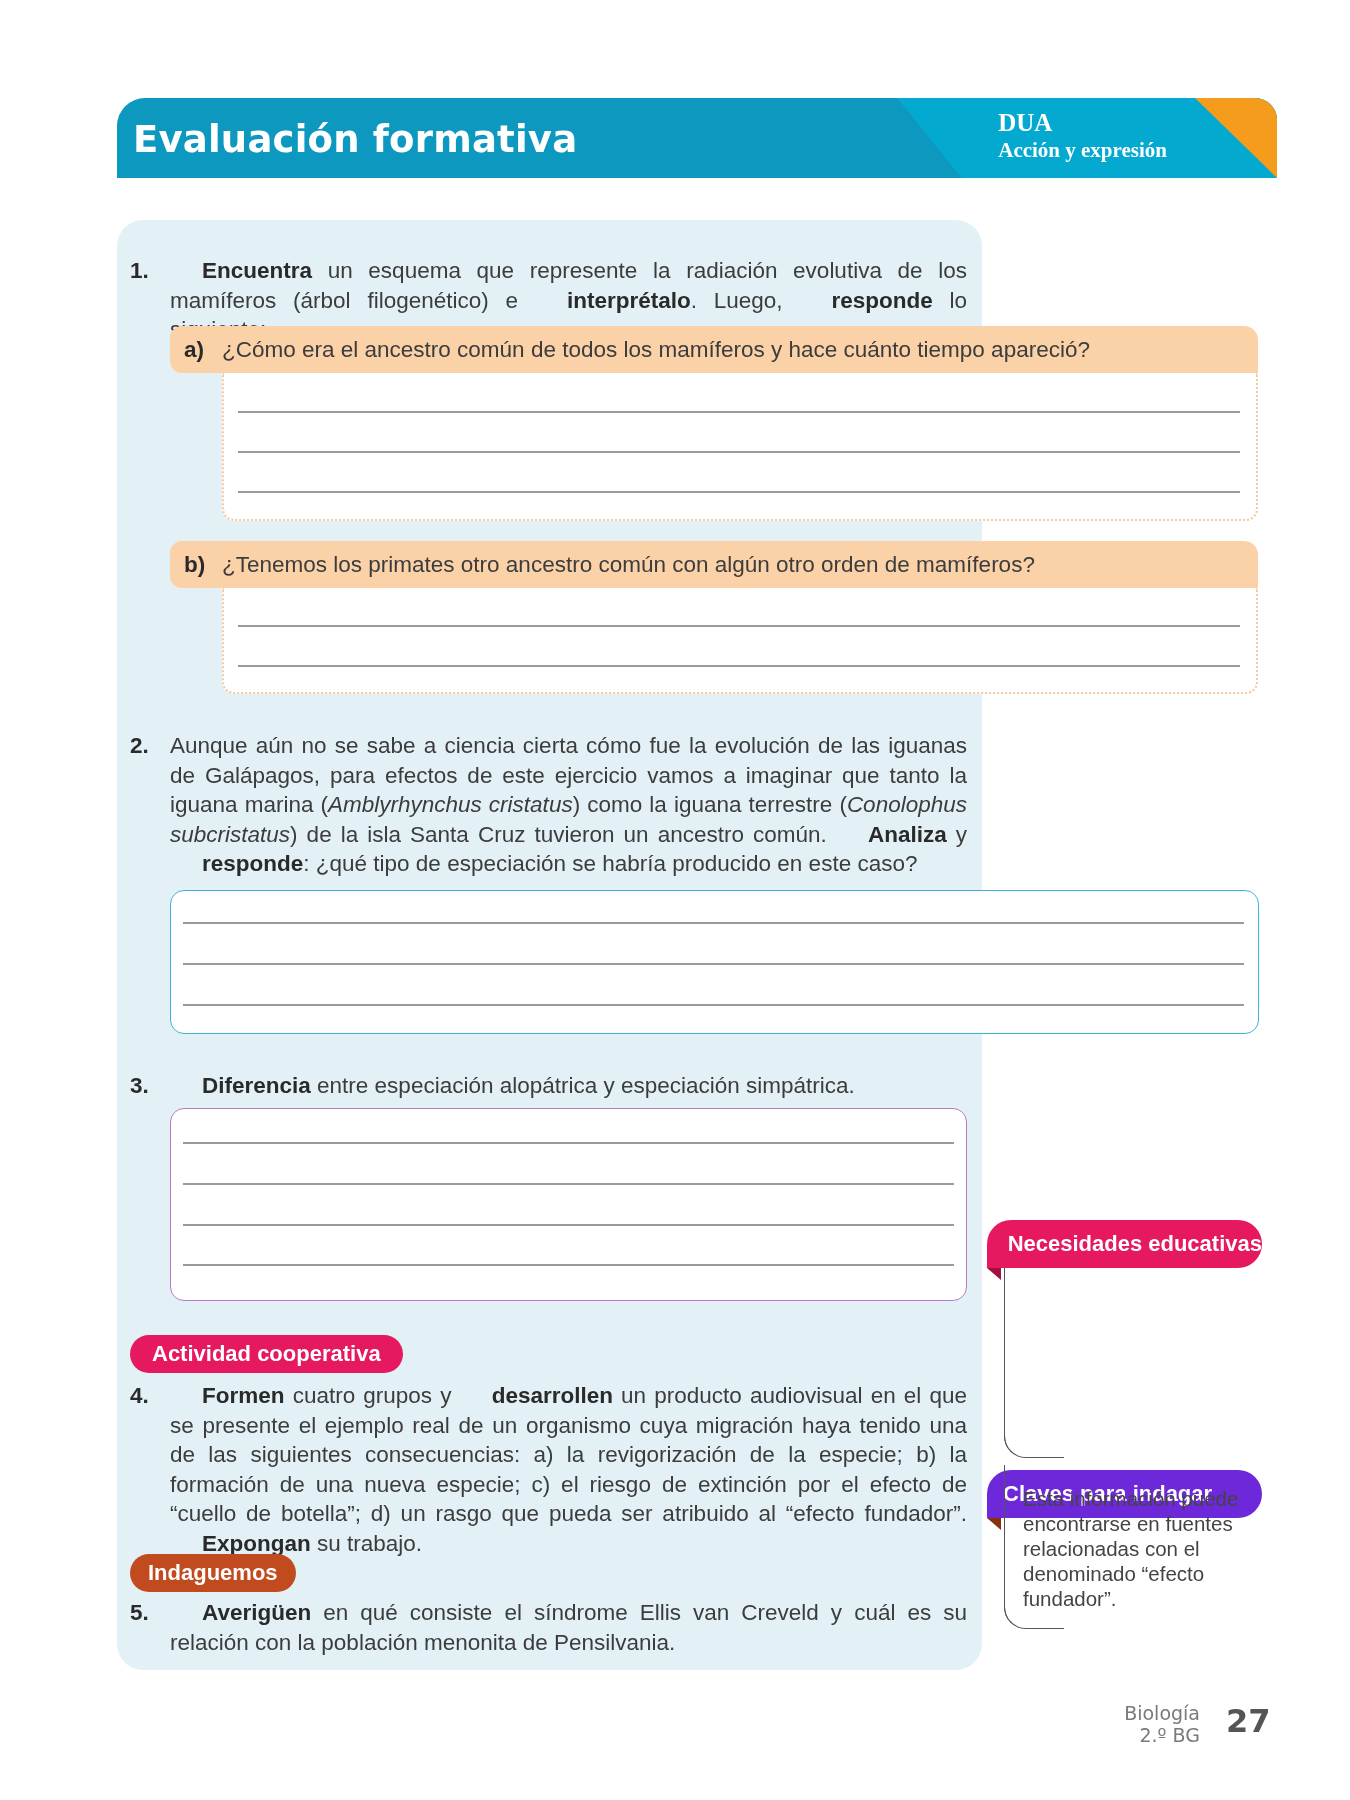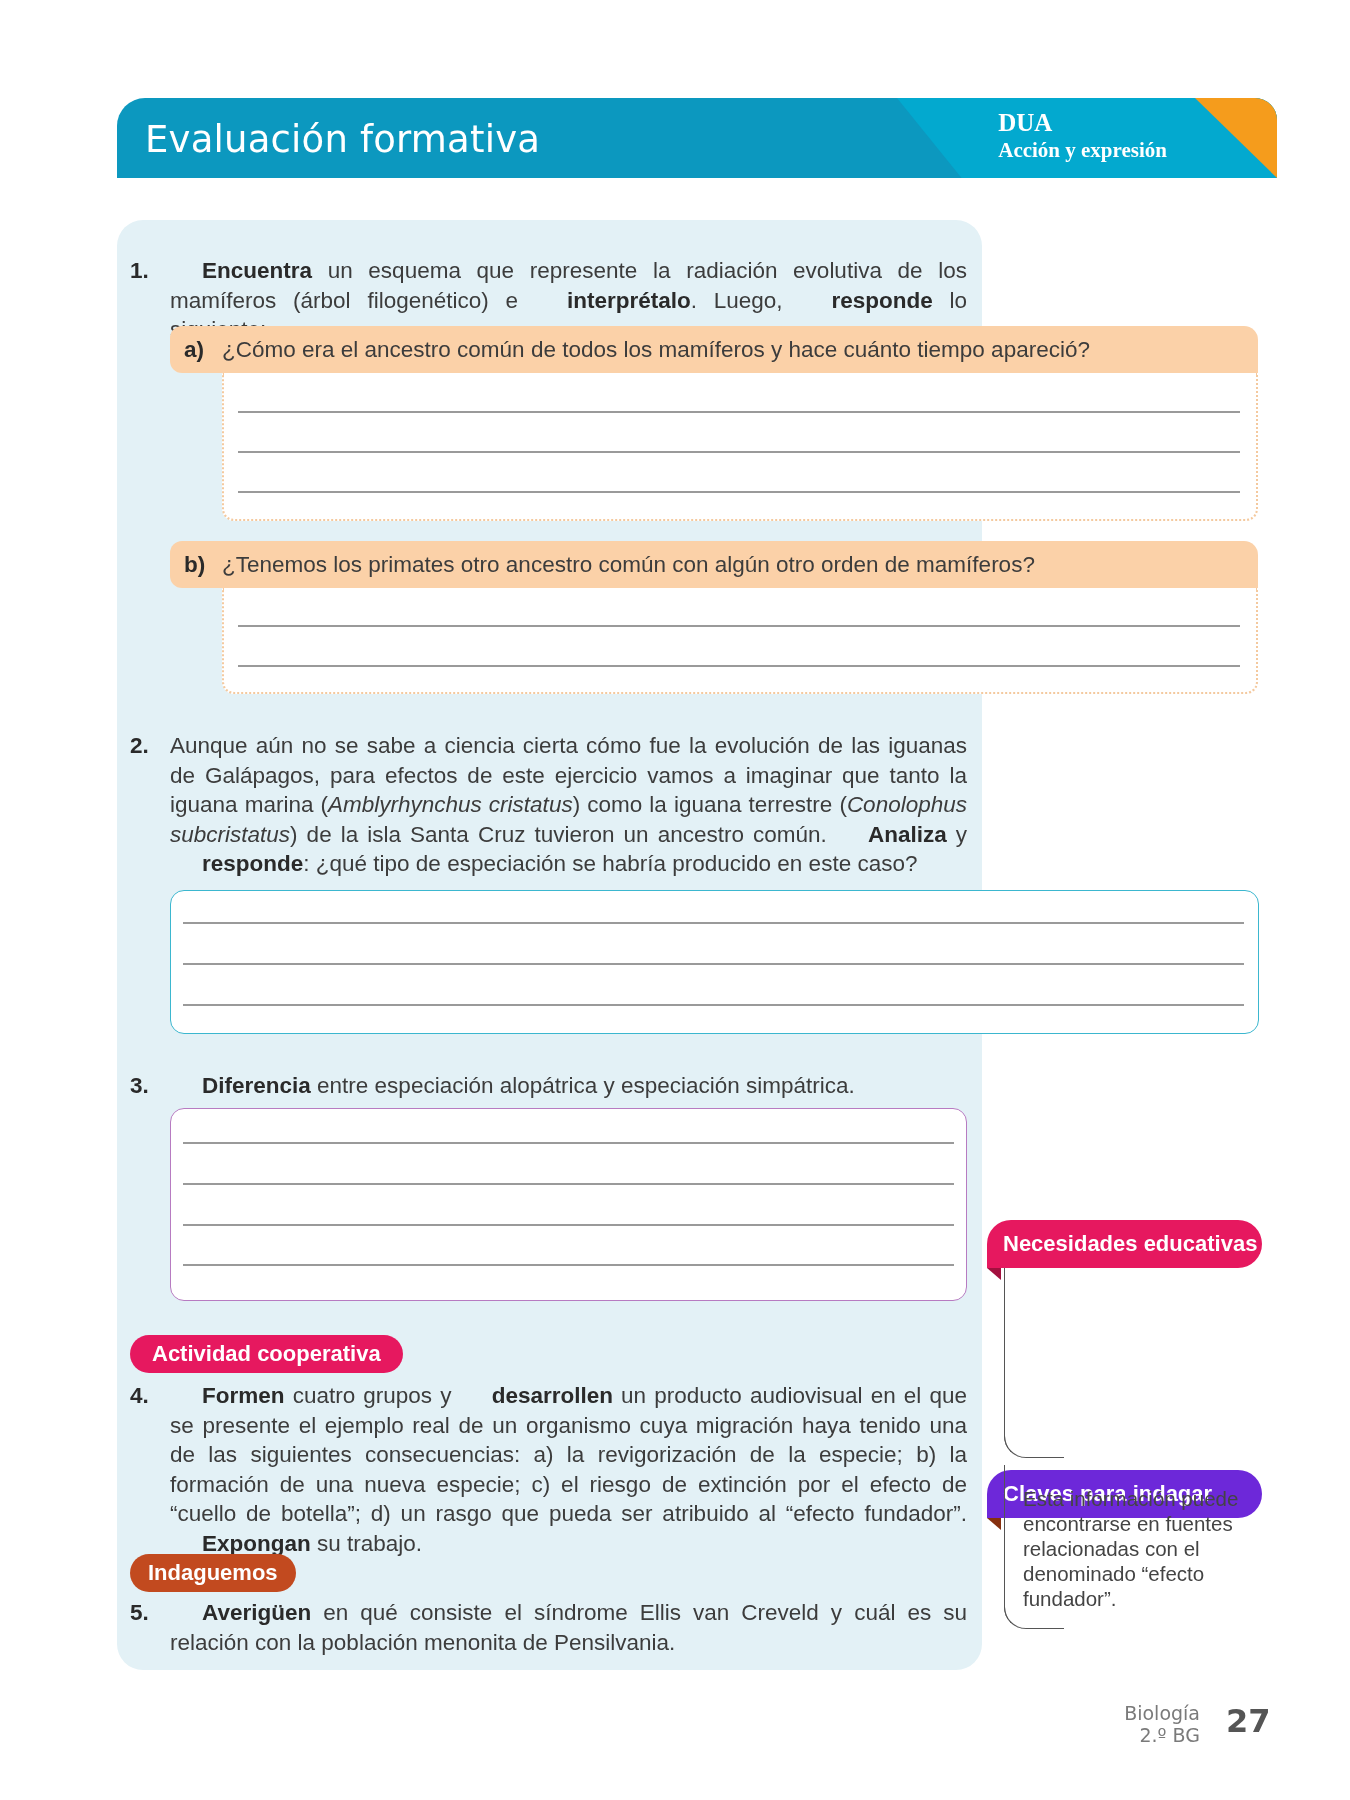--- a/index.html
+++ b/index.html
@@ -14,22 +14,22 @@
     position: absolute; top: 0; right: 0; height: 80px; width: 380px;
     background: #03a9cf;
     clip-path: polygon(0 0, 100% 0, 100% 100%, 17% 100%);
   }
   .header .orange {
     position: absolute; top: 0; right: 0; width: 82px; height: 80px;
     background: #f59c1c;
     clip-path: polygon(0 0, 100% 0, 100% 100%);
   }
   .header .title {
-    position: absolute; left: 28px; top: 20px; font-size: 37px; color: #ffffff;
-    font-family: "DejaVu Sans", sans-serif; font-weight: normal; letter-spacing: 0.2px;
+    position: absolute; left: 16px; top: 20px; font-size: 37px; color: #ffffff;
+    font-family: "DejaVu Sans", sans-serif; font-weight: bold; letter-spacing: 0.2px;
   }
   .header .dua {
     position: absolute; right: 110px; top: 10px; text-align: left; color: #ffffff;
     font-family: Liberation Serif, serif; font-weight: bold;
   }
   .header .dua .d1 { font-size: 25px; line-height: 29px; }
   .header .dua .d2 { font-size: 21px; line-height: 26px; font-weight: bold; }
 
   .panel {
     position: absolute; left: 117px; top: 220px; width: 865px; height: 1450px;
@@ -148,21 +148,21 @@
   <div class="body"><b>Formen</b><span> cuatro grupos y </span><b>desarrollen</b><span> un producto audiovisual en el que se presente el ejemplo real de un organismo cuya migración haya tenido una de las siguientes consecuencias: a) la revigorización de la especie; b) la formación de una nueva especie; c) el riesgo de extinción por el efecto de “cuello de botella”; d) un rasgo que pueda ser atribuido al “efecto fundador”. </span><b>Expongan</b><span> su trabajo.</span></div>
 </div>
 
 <div class="pill" style="left:130px; top:1554px; background:#c24a1f; padding:0 18px;">Indaguemos</div>
 
 <div class="q" style="left:130px; top:1598px; width:837px;">
   <span class="num">5.</span>
   <div class="body"><b>Averigüen</b><span> en qué consiste el síndrome Ellis van Creveld y cuál es su relación con la población menonita de Pensilvania.</span></div>
 </div>
 
-<div class="side-tag" style="top:1220px; background:#e6185f;">
+<div class="side-tag" style="top:1220px; background:#e6185f;text-align:right;">
   <span>Necesidades educativas</span>
   <div class="fold" style="background:#a3103f;"></div>
 </div>
 <div class="side-body" style="top:1268px; height:190px; padding-top:18px; border-bottom:none;">
   <div style="position:absolute; left:-1.5px; bottom:0; width:60px; height:22px; border-left:1.5px solid #555; border-bottom:1.5px solid #555; border-bottom-left-radius:22px;"></div>
 </div>
 
 <div class="side-tag" style="top:1470px; background:#6d28d9;">
   <span>Claves para indagar</span>
   <div class="fold" style="background:#86300f;"></div>

